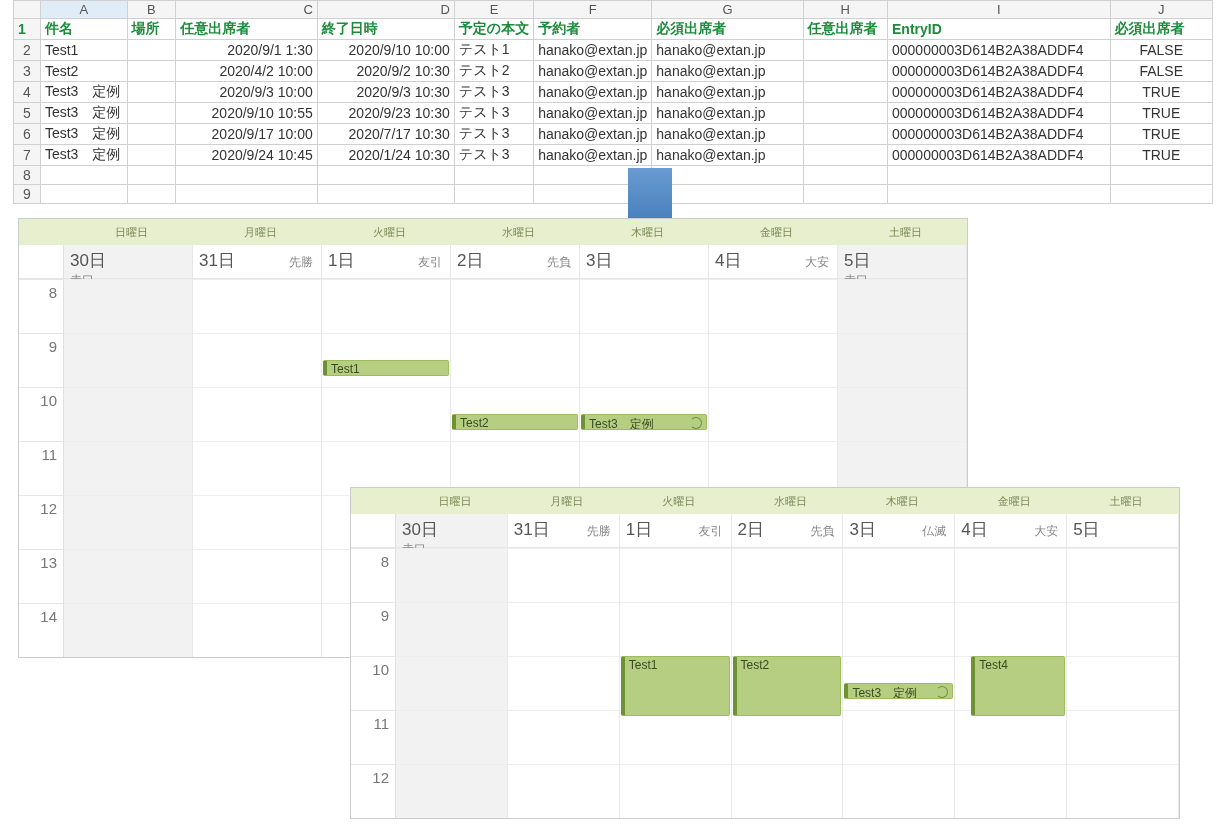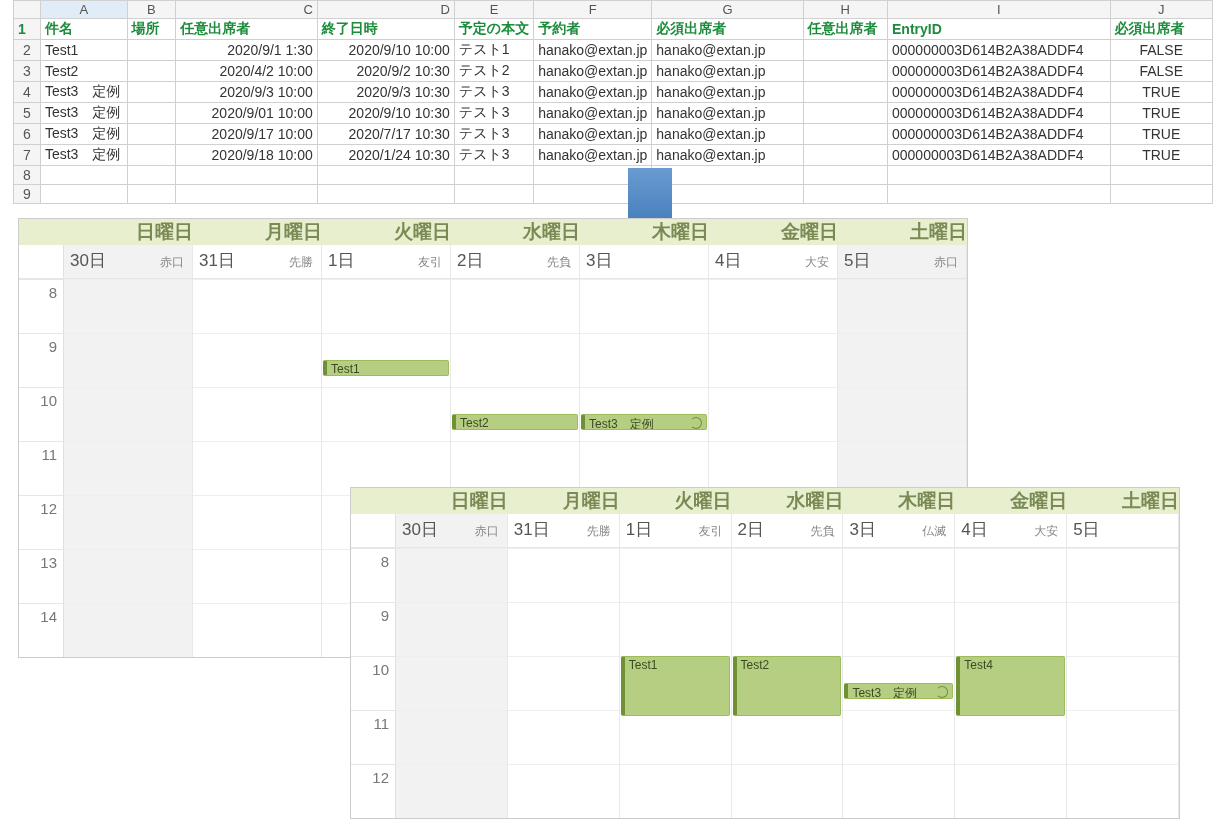--- a/index.html
+++ b/index.html
@@ -69,36 +69,36 @@
     position: absolute;
     background: #fff;
     border: 1px solid #ccc;
     color: #666;
   }
   .cal1 { top: 218px; left: 18px; width: 950px; }
   .cal2 { top: 487px; left: 350px; width: 830px; }
 
   .cal-head-row { display: flex; background: #e7efce; height: 26px; align-items:center; }
   .cal-head-pad { flex: 0 0 45px; }
-  .cal-head-day { flex: 1; color: #7a8a55; font-size: 19px; text-align: right; padding-left: 6px; font-weight: bold; }
+  .cal-head-day { flex: 1; color: #7a8a55; font-size: 11px; text-align: center; padding-left: 6px; }
 
   .cal-date-row { display: flex; height: 34px; border-bottom:1px solid #e6e6e6; }
   .cal-hour-col { flex: 0 0 45px; border-right: 1px solid #e0e0e0; }
   .cal-date-cell {
     flex: 1;
     border-right: 1px solid #e8e8e8;
     display: flex;
     justify-content: space-between;
     align-items: baseline;
     padding: 4px 8px 0 6px;
     font-size: 17px;
     color: #555;
   }
   .cal-date-cell .rokuyo { font-size: 12px; color: #888; }
-  .shade { background: #f2f2f2; }
+  .shade { background: #f2f2f2; flex-direction: column; }
 
   .cal-body { display: flex; }
   .cal-hours { flex: 0 0 45px; }
   .cal-hours div {
     height: 54px;
     border-top: 1px solid #e6e6e6;
     border-right: 1px solid #e0e0e0;
     padding: 4px 6px;
     color: #777;
     font-size: 15px;
@@ -241,22 +241,22 @@
         <td class="colF">hanako@extan.jp</td>
         <td class="colG">hanako@extan.jp</td>
         <td class="colH"></td>
         <td class="colI">000000003D614B2A38ADDF4</td>
         <td class="colJ">TRUE</td>
       </tr>
       <tr>
         <td class="rownum">5</td>
         <td class="colA">Test3　定例</td>
         <td class="colB"></td>
-        <td class="colC">2020/9/01 10:00</td>
-        <td class="colD">2020/9/10 10:30</td>
+        <td class="colC">2020/9/10 10:55</td>
+        <td class="colD">2020/9/23 10:30</td>
         <td class="colE">テスト3</td>
         <td class="colF">hanako@extan.jp</td>
         <td class="colG">hanako@extan.jp</td>
         <td class="colH"></td>
         <td class="colI">000000003D614B2A38ADDF4</td>
         <td class="colJ">TRUE</td>
       </tr>
       <tr>
         <td class="rownum">6</td>
         <td class="colA">Test3　定例</td>
@@ -267,21 +267,21 @@
         <td class="colF">hanako@extan.jp</td>
         <td class="colG">hanako@extan.jp</td>
         <td class="colH"></td>
         <td class="colI">000000003D614B2A38ADDF4</td>
         <td class="colJ">TRUE</td>
       </tr>
       <tr>
         <td class="rownum">7</td>
         <td class="colA">Test3　定例</td>
         <td class="colB"></td>
-        <td class="colC">2020/9/18 10:00</td>
+        <td class="colC">2020/9/24 10:45</td>
         <td class="colD">2020/1/24 10:30</td>
         <td class="colE">テスト3</td>
         <td class="colF">hanako@extan.jp</td>
         <td class="colG">hanako@extan.jp</td>
         <td class="colH"></td>
         <td class="colI">000000003D614B2A38ADDF4</td>
         <td class="colJ">TRUE</td>
       </tr>
       <tr>
         <td class="rownum">8</td>
@@ -547,21 +547,21 @@
           <div class="cal-slot"></div>
           <div class="cal-slot"></div>
           <div class="event short" style="top: 135px;"><span>Test3　定例</span><span class="recur-icon"></span></div>
         </div>
         <div class="cal-col">
           <div class="cal-slot"></div>
           <div class="cal-slot"></div>
           <div class="cal-slot"></div>
           <div class="cal-slot"></div>
           <div class="cal-slot"></div>
-          <div class="event tall" style="top: 108px;"><span>Test4</span></div>
+          <div class="event tall" style="top: 108px; margin-left: 15px;"><span>Test4</span></div>
         </div>
         <div class="cal-col">
           <div class="cal-slot"></div>
           <div class="cal-slot"></div>
           <div class="cal-slot"></div>
           <div class="cal-slot"></div>
           <div class="cal-slot"></div>
         </div>
       </div>
   </div>

